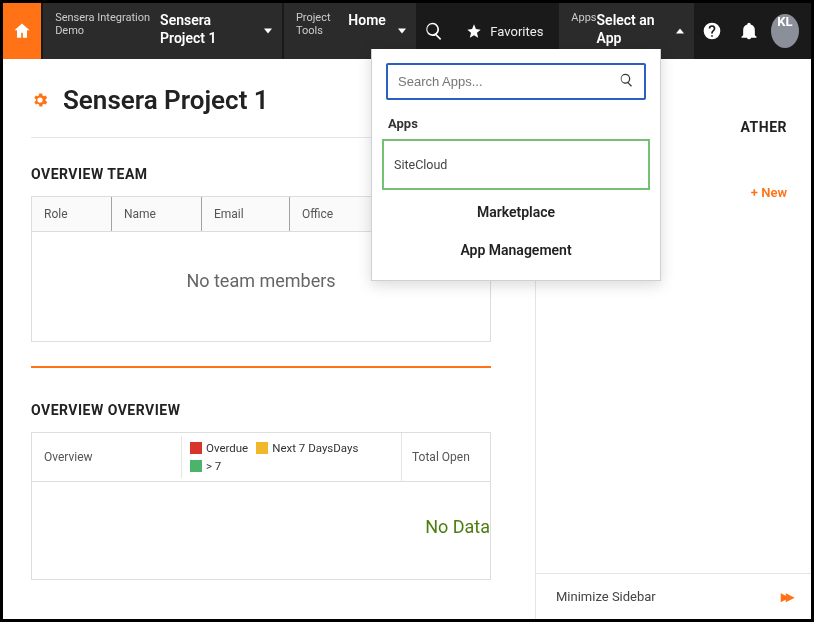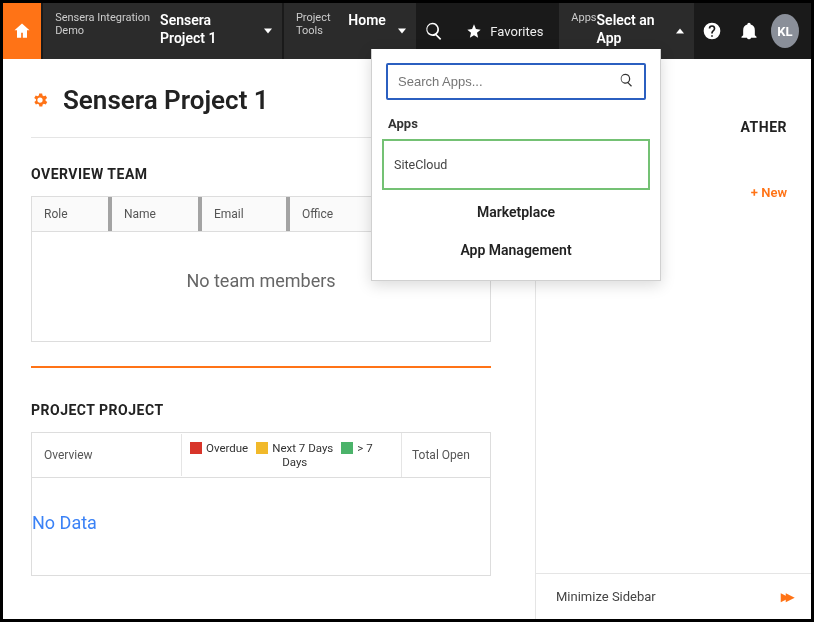--- a/index.html
+++ b/index.html
@@ -16,56 +16,56 @@
   .drop .caret { position: absolute; right: 10px; top: 50%; transform: translateY(-50%); width: 0; height: 0; border-left: 4px solid transparent; border-right: 4px solid transparent; border-top: 5px solid #fff; }
   .drop.apps .caret { border-top: none; border-bottom: 5px solid #fff; }
   .drop.project { min-width: 174px; }
   .drop.tools { min-width: 132px; }
   .drop.apps { min-width: 120px; }
   .icon-btn { width: 44px; display: flex; align-items: center; justify-content: center; cursor: pointer; }
   .icon-btn svg { width: 20px; height: 20px; fill: #fff; }
   .fav { display: flex; align-items: center; gap: 8px; padding: 0 14px; cursor: pointer; font-size: 13px; color: #eee; }
   .fav svg { width: 16px; height: 16px; fill: #fff; }
   .spacer { flex: 1; }
-  .avatar { width: 34px; height: 34px; border-radius: 50%; background: #8a8f99; display: flex; align-items: center; justify-content: center; font-weight: 700; font-size: 13px; margin: auto 12px auto 4px; cursor: pointer; }
+  .avatar { width: 34px; height: 34px; border-radius: 50%; background: #8a8f99; display: flex; justify-content: center; font-weight: 700; font-size: 13px; margin: auto 12px auto 4px; cursor: pointer; }
 
   
   .body { position: absolute; top: 56px; left: 0; right: 0; bottom: 0; display: flex; }
   .main { flex: 1; padding: 26px 24px 0 28px; overflow: hidden; color: #333; }
   .sidebar { width: 276px; border-left: 1px solid #e5e5e5; padding: 40px 20px 0 20px; position: relative; color: #333; }
 
   .page-title-row { display: flex; align-items: center; gap: 14px; margin-bottom: 22px; }
   .gear { width: 18px; height: 18px; color: #ff7316; }
   .gear svg { width: 18px; height: 18px; fill: #ff7316; }
   .page-title { font-size: 26px; font-weight: 600; color: #222; }
   .thin-rule { height: 1px; background: #e5e5e5; margin-bottom: 28px; }
 
   .section-title { font-size: 14px; font-weight: 700; letter-spacing: 0.5px; color: #222; margin-bottom: 14px; }
 
   .team-table { width: 460px; border: 1px solid #ddd; }
   .team-head { display: flex; background: #fafafa; border-bottom: 1px solid #ddd; }
-  .team-head > div { padding: 10px 12px; font-size: 12px; color: #555; border-right: 4px solid #a3a3a3; }
+  .team-head > div { padding: 10px 12px; font-size: 12px; color: #555; border-right: 1px solid #a3a3a3; }
   .team-head > div:last-child { border-right: none; }
   .th-role { width: 80px; }
   .th-name { width: 90px; }
   .th-email { width: 88px; }
   .th-office { flex: 1; }
   .team-empty { text-align: center; color: #666; font-size: 18px; padding: 38px 0 50px; }
 
   .orange-rule { height: 2px; background: #ff7316; width: 460px; margin: 24px 0 34px; }
 
   .overview-table { width: 460px; border: 1px solid #ddd; }
   .ov-head { display: flex; border-bottom: 1px solid #ddd; background: #fff; align-items: center; }
   .ov-head .ov-col1 { width: 150px; padding: 14px 12px; font-size: 12px; color: #555; border-right: 1px solid #e5e5e5; }
   .ov-head .ov-legend { flex: 1; display: flex; flex-wrap: wrap; gap: 4px 8px; align-items: flex-start; justify-content: flex-start; padding: 8px 8px; font-size: 11.5px; color: #333; border-right: 1px solid #e5e5e5; }
   .leg { display: inline-flex; align-items: center; gap: 4px; }
   .sw { width: 12px; height: 12px; display: inline-block; }
-  .leg-wrap { display: flex; flex-direction: column; align-items: center; font-size: 11.5px; }
+  .leg-wrap { display: flex; flex-direction: row; align-items: center; font-size: 11.5px; }
   .ov-head .ov-total { width: 88px; padding: 14px 10px; font-size: 12px; color: #555; text-align: left; }
-  .ov-empty { text-align: left; color: #3b82f6; font-size: 18px; padding: 34px 0 42px; }
+  .ov-empty { text-align: right; color: #4d7c0f; font-size: 18px; padding: 34px 0 42px; }
 
   .weather-title { font-size: 14px; font-weight: 700; letter-spacing: 0.5px; color: #222; text-align: right; position: absolute; top: 60px; right: 24px; }
   .new-btn { color: #ff7316; font-weight: 600; font-size: 13px; position: absolute; top: 126px; right: 24px; cursor: pointer; }
 
   .minimize { position: absolute; bottom: 0; left: 0; right: 0; height: 46px; border-top: 1px solid #e5e5e5; display: flex; align-items: center; padding: 0 20px; font-size: 13px; color: #444; cursor: pointer; background: #fff; }
   .minimize .arrows { margin-left: auto; color: #ff7316; font-size: 16px; letter-spacing: -3px; font-weight: 900; }
 
   
   .apps-panel { position: absolute; top: 46px; left: 368px; width: 290px; background: #fff; border: 1px solid #d0d0d0; border-top: none; box-shadow: 0 4px 14px rgba(0,0,0,0.15); z-index: 50; padding: 14px 0 16px; }
   .apps-search-wrap { padding: 0 14px 10px; }
@@ -176,21 +176,21 @@
           <div class="th-role">Role</div>
           <div class="th-name">Name</div>
           <div class="th-email">Email</div>
           <div class="th-office">Office</div>
         </div>
         <div class="team-empty">No team members</div>
       </div>
 
       <div class="orange-rule"></div>
 
-      <div class="section-title">PROJECT PROJECT</div>
+      <div class="section-title">OVERVIEW OVERVIEW</div>
       <div class="overview-table">
         <div class="ov-head">
           <div class="ov-col1">Overview</div>
           <div class="ov-legend">
             <span class="leg">
               <span class="sw" style="background:#d8352a"></span>
               <span>Overdue</span>
             </span>
             <span class="leg-wrap">
               <span class="leg">

